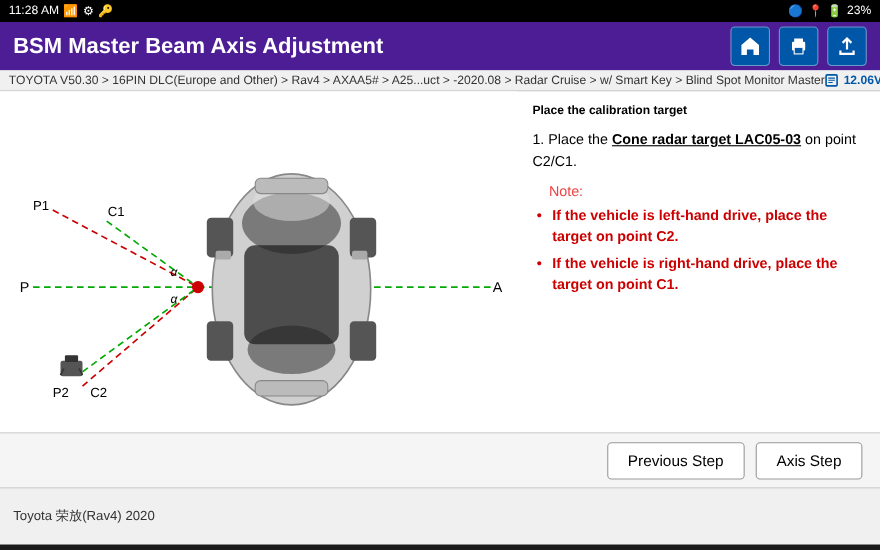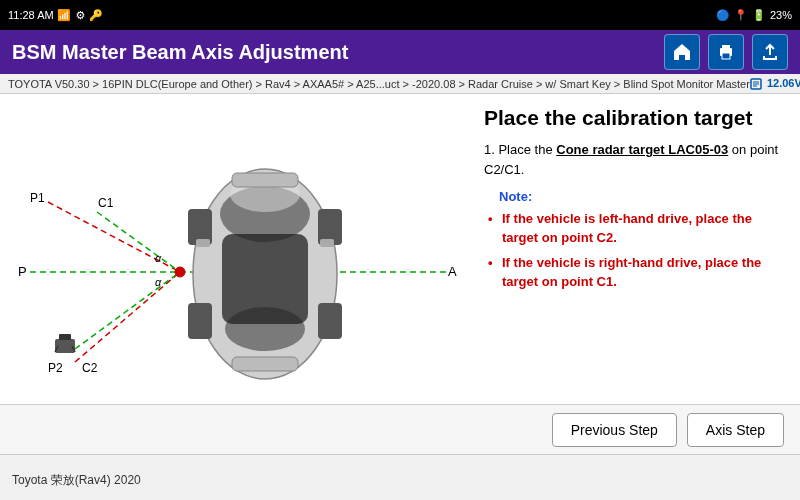--- a/index.html
+++ b/index.html
@@ -3,21 +3,21 @@
   <meta charset="utf-8">
   <style>
     * { margin: 0; padding: 0; box-sizing: border-box; }
     body { width: 800px; height: 500px; font-family: Arial, sans-serif; background: #fff; overflow: hidden; }
 
     
     .status-bar {
       background: #000;
       color: #fff;
       font-size: 11px;
-      height: 30px;
+      height: 20px;
       display: flex;
       align-items: center;
       justify-content: space-between;
       padding: 0 8px;
     }
     .status-bar-left { display: flex; align-items: center; gap: 4px; }
     .status-bar-right { display: flex; align-items: center; gap: 4px; }
 
     
     .title-bar {
@@ -79,35 +79,35 @@
 
     
     .instructions-panel {
       flex: 1;
       padding: 12px 14px;
       font-size: 13px;
       color: #000;
       overflow-y: auto;
     }
     .instructions-title {
-      font-size: 21px;
+      font-size: 11px;
       font-weight: bold;
       margin-bottom: 10px;
     }
     .instructions-step {
       margin-bottom: 10px;
       line-height: 1.5;
     }
     .cone-highlight {
       text-decoration: underline;
       font-weight: bold;
     }
     .note-label {
-      color: #1d4ed8;
-      font-weight: bold;
+      color: #ef4444;
+      font-weight: normal;
       margin-top: 8px;
       margin-bottom: 6px;
       padding-left: 15px;
     }
     .note-list {
       list-style: none;
       padding-left: 4px;
     }
     .note-list li {
       color: #cc0000;

